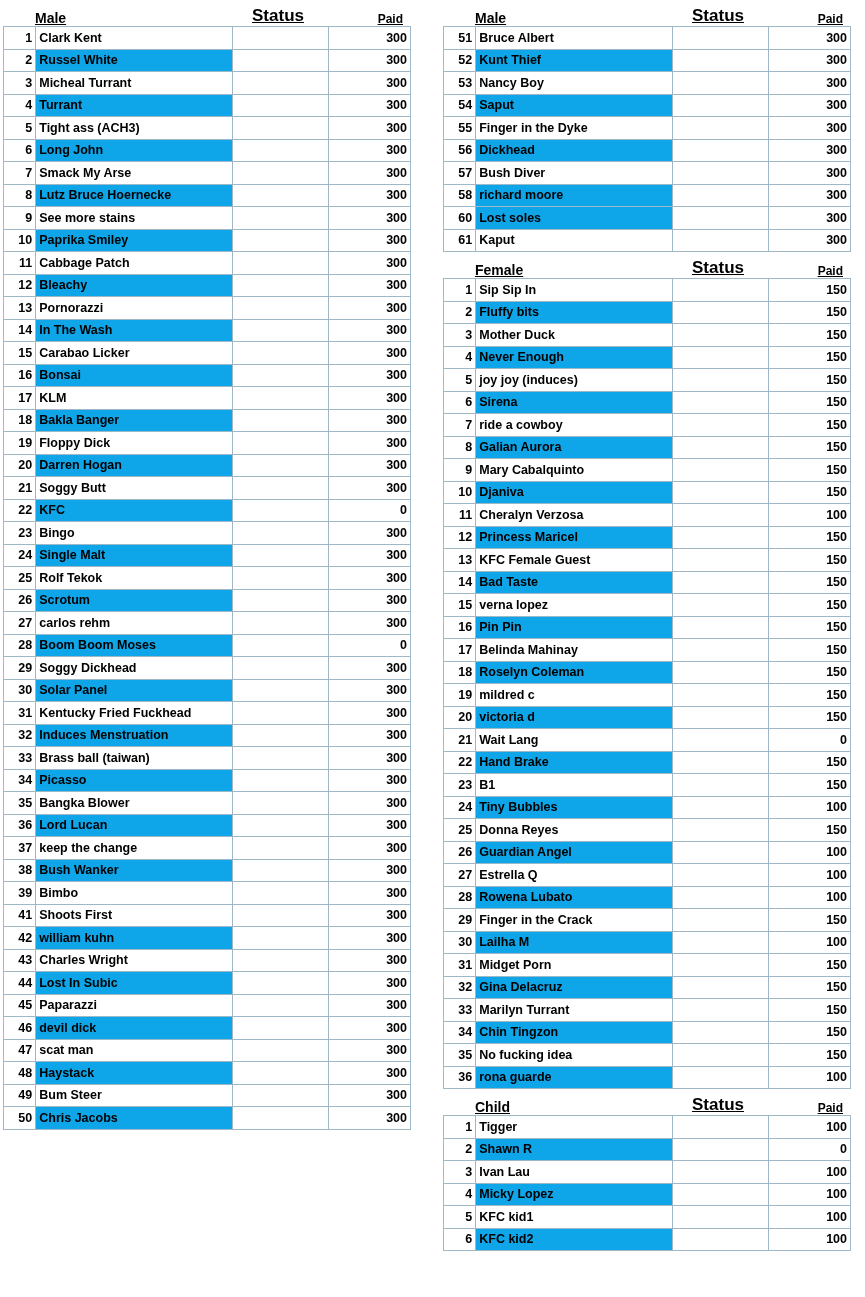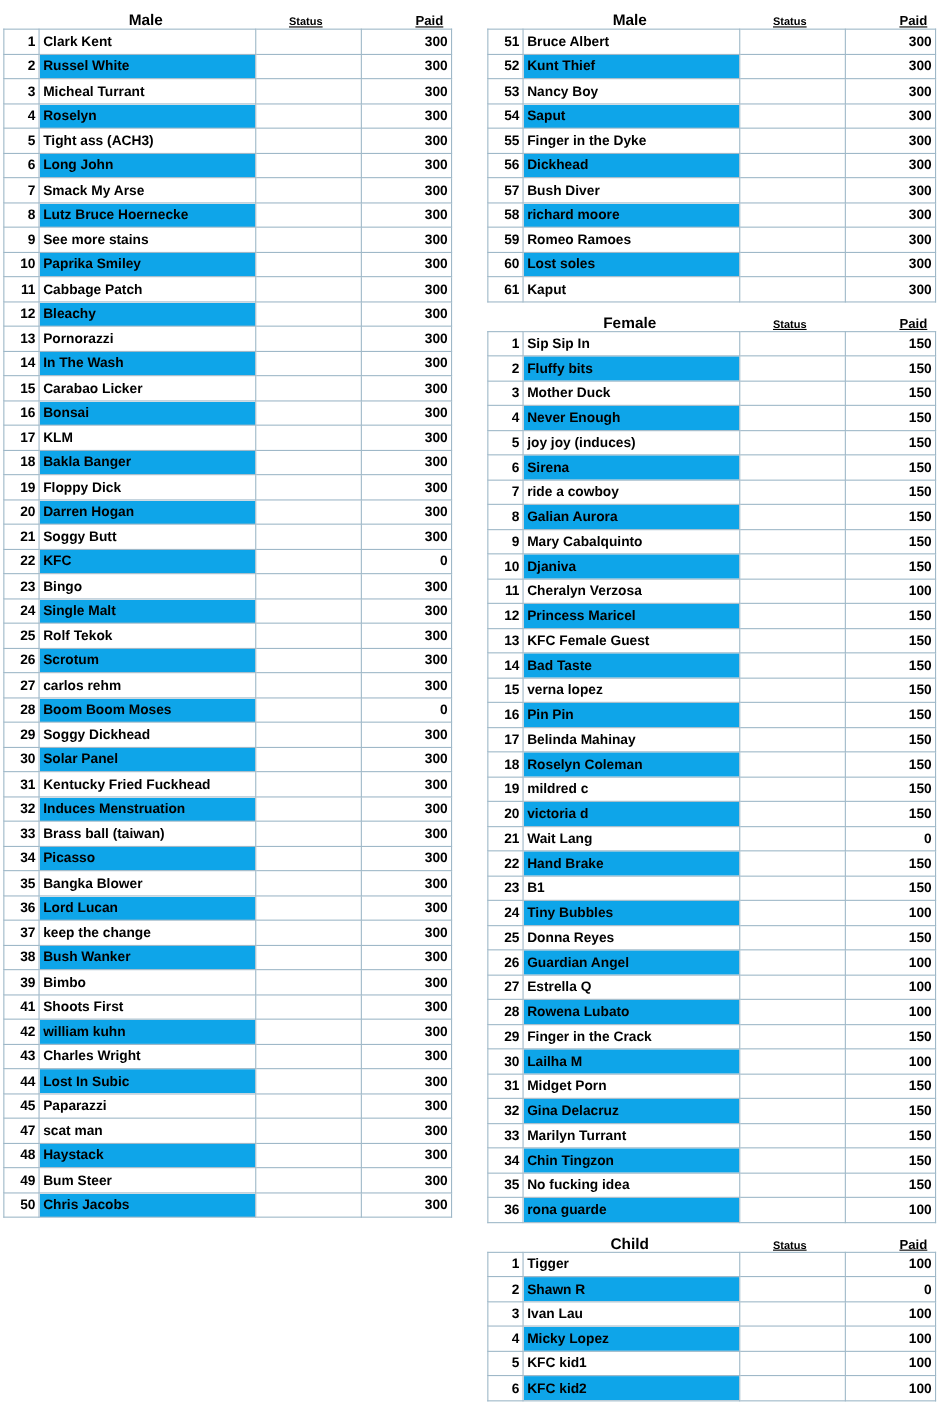--- a/index.html
+++ b/index.html
@@ -72,29 +72,29 @@
 
   
   .section-header {
     display: flex;
     align-items: flex-end;
     height: 26px;
   }
   .section-header .sh-num { width: 32px; }
   .section-header .sh-title {
     width: 195px;
-    text-align: center;
     font-weight: bold;
     font-size: 14px;
+    text-decoration: underline;
   }
   .section-header .sh-status {
     width: 96px;
     text-align: center;
     font-weight: bold;
-    font-size: 10px;
+    font-size: 17px;
     text-decoration: underline;
   }
   .section-header .sh-paid {
     width: 81px;
     text-align: right;
     padding-right: 4px;
     font-weight: bold;
     font-size: 12px;
     text-decoration: underline;
     box-sizing: border-box;
@@ -133,21 +133,21 @@
             <td class="paid">300</td>
           </tr>
           <tr class="norm">
             <td class="num">3</td>
             <td class="name">Micheal Turrant</td>
             <td class="status"></td>
             <td class="paid">300</td>
           </tr>
           <tr class="alt">
             <td class="num">4</td>
-            <td class="name">Roselyn</td>
+            <td class="name">Turrant</td>
             <td class="status"></td>
             <td class="paid">300</td>
           </tr>
           <tr class="norm">
             <td class="num">5</td>
             <td class="name">Tight ass (ACH3)</td>
             <td class="status"></td>
             <td class="paid">300</td>
           </tr>
           <tr class="alt">
@@ -374,20 +374,26 @@
           </tr>
           <tr class="alt">
             <td class="num">44</td>
             <td class="name">Lost In Subic</td>
             <td class="status"></td>
             <td class="paid">300</td>
           </tr>
           <tr class="norm">
             <td class="num">45</td>
             <td class="name">Paparazzi</td>
+            <td class="status"></td>
+            <td class="paid">300</td>
+          </tr>
+          <tr class="alt">
+            <td class="num">46</td>
+            <td class="name">devil dick</td>
             <td class="status"></td>
             <td class="paid">300</td>
           </tr>
           <tr class="norm">
             <td class="num">47</td>
             <td class="name">scat man</td>
             <td class="status"></td>
             <td class="paid">300</td>
           </tr>
           <tr class="alt">
@@ -468,26 +474,20 @@
             <td class="name">Bush Diver</td>
             <td class="status"></td>
             <td class="paid">300</td>
           </tr>
           <tr class="alt">
             <td class="num">58</td>
             <td class="name">richard moore</td>
             <td class="status"></td>
             <td class="paid">300</td>
           </tr>
-          <tr class="norm">
-            <td class="num">59</td>
-            <td class="name">Romeo Ramoes</td>
-            <td class="status"></td>
-            <td class="paid">300</td>
-          </tr>
           <tr class="alt">
             <td class="num">60</td>
             <td class="name">Lost soles</td>
             <td class="status"></td>
             <td class="paid">300</td>
           </tr>
           <tr class="norm">
             <td class="num">61</td>
             <td class="name">Kaput</td>
             <td class="status"></td>

